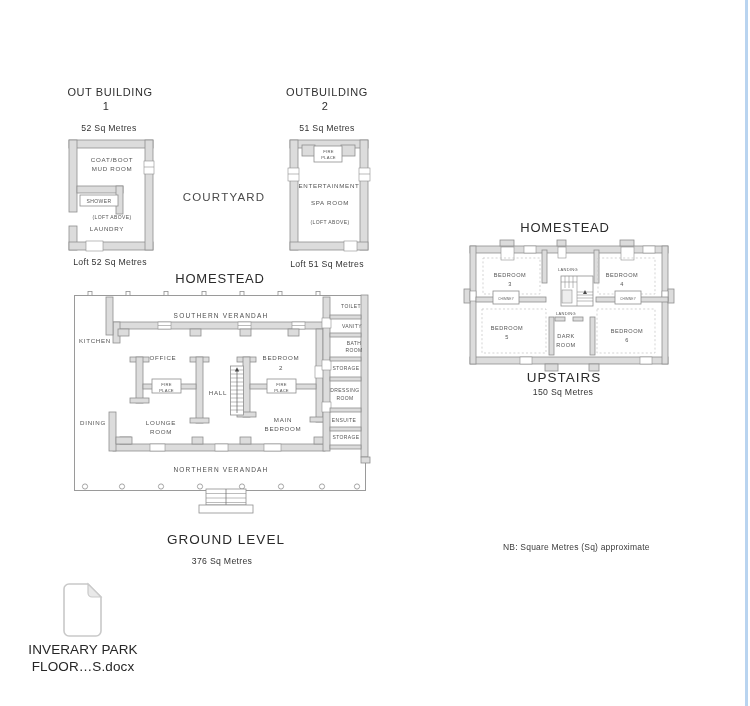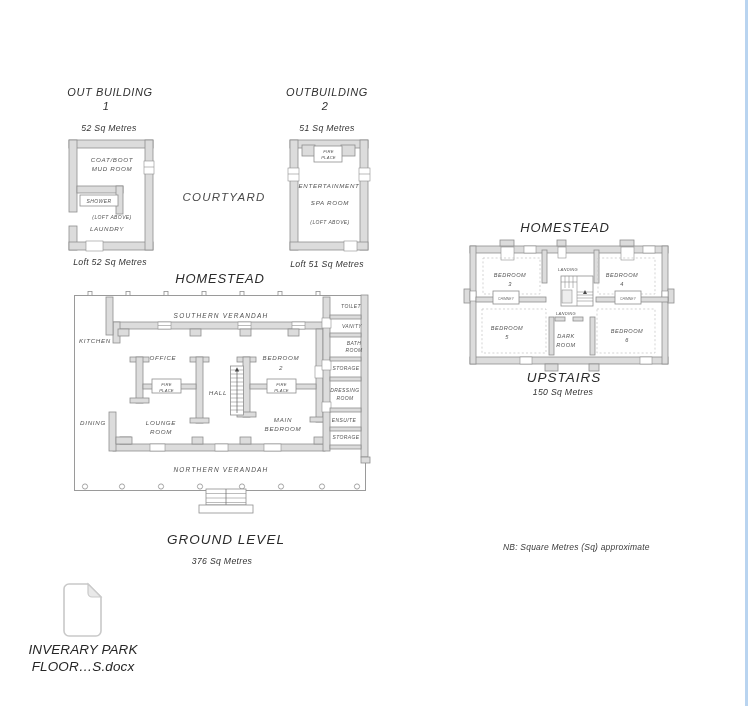--- a/index.html
+++ b/index.html
@@ -26,21 +26,21 @@
   .win  {fill:#ffffff;stroke:#8f8f8f;stroke-width:.6;}
   .wbox {fill:#ffffff;stroke:#8f8f8f;stroke-width:.8;}
   .dash {fill:none;stroke:#c2c2c2;stroke-width:.7;stroke-dasharray:2 2.2;}
   .tread{stroke:#8f8f8f;stroke-width:.6;}
   .post {fill:#ffffff;stroke:#8f8f8f;stroke-width:.8;}
   .edge-line{position:absolute;top:0;right:2px;width:3px;height:706px;}
 </style>
 </head>
 <body>
 
-<div class="stage" style="background: rgb(255, 255, 255); font-style: italic;">
+<div class="stage" style="background: rgb(255, 255, 255);">
 <svg width="750" height="706" viewBox="0 0 750 706">
 
   <g>
     <text x="110" y="96" class="t-title">OUT BUILDING</text>
     <text x="106" y="110" class="t-title">1</text>
     <text x="109" y="131" class="t-caption">52 Sq Metres</text>
 
     <g>
       <rect class="wall" x="69" y="140" width="84" height="8"></rect>
       <rect class="wall" x="69" y="140" width="8" height="72"></rect>

